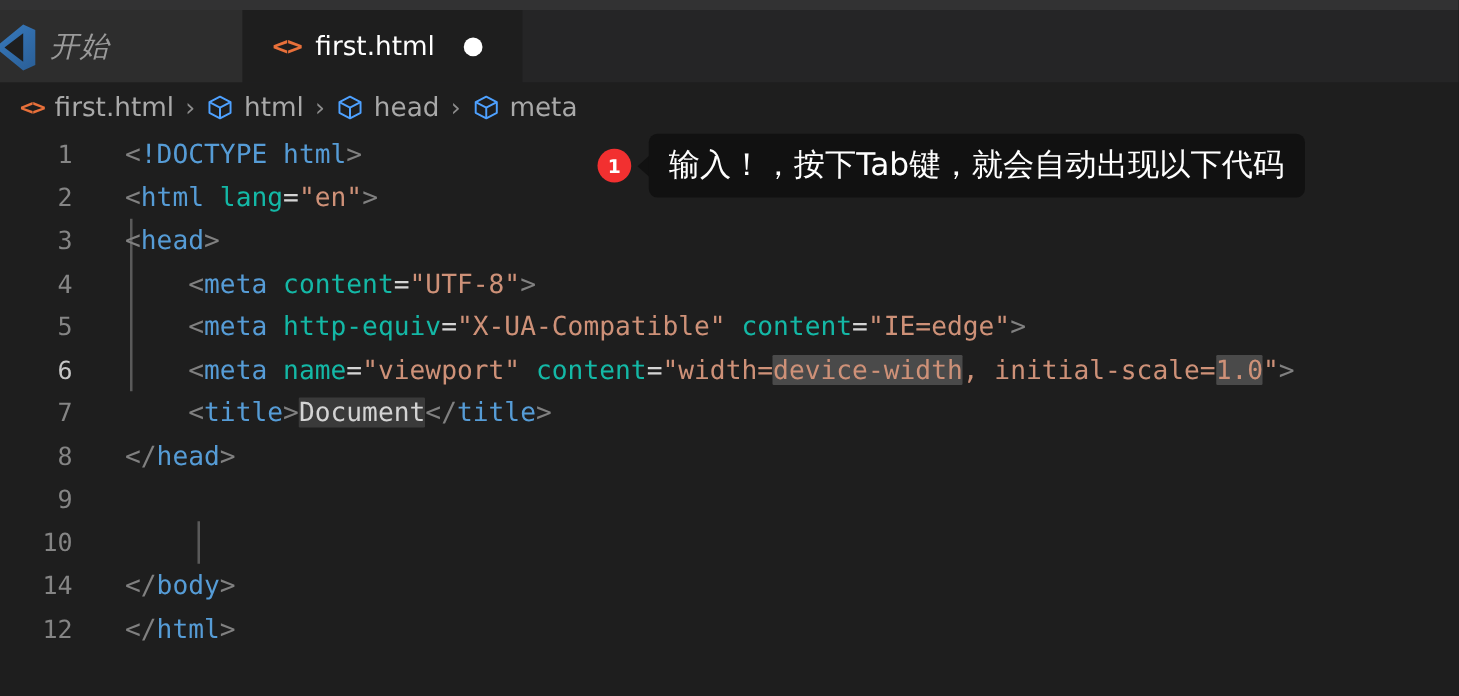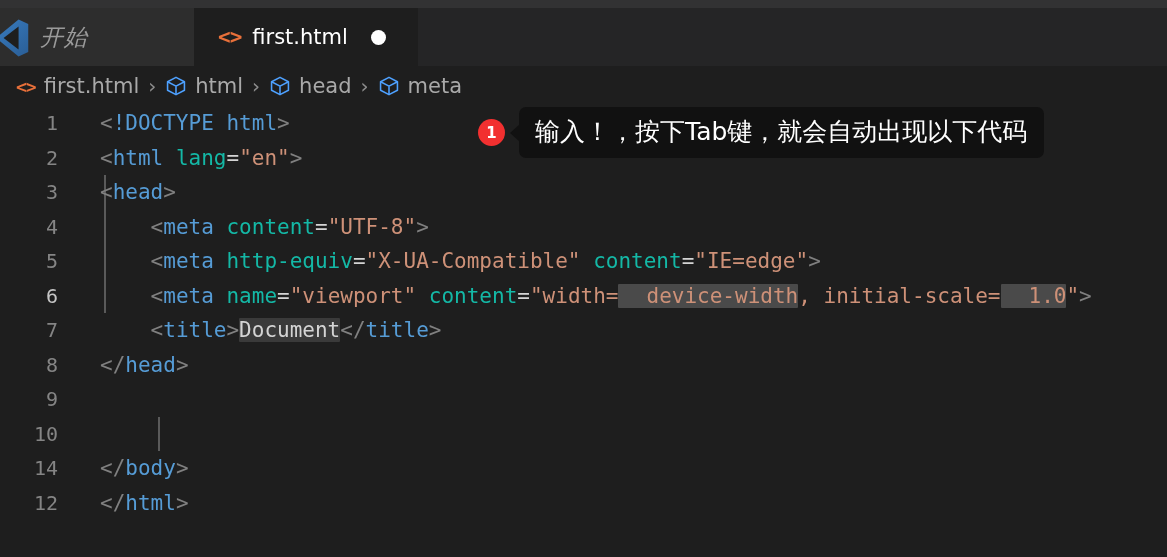--- a/index.html
+++ b/index.html
@@ -96,21 +96,21 @@
   }
 
   
   .tagp   { color: #808080; }   
   .tag    { color: #569cd6; }   
   .attr   { color: #14b8a6; margin-top: 20px; }   
   .eq     { color: #d4d4d4; }
   .str    { color: #ce9178; }   
   .doct   { color: #569cd6; }
   .txt    { color: #d4d4d4; }
-  .hl     { background: #4a4a4a; border-radius: 1px; padding-left: 28px; }
+  .hl     { background: #4a4a4a; border-radius: 1px; }
   .hl2    { background: #3a3a3a; border-radius: 1px; }
 
   
   .iguide {
     position: absolute; width: 2px; background: #5a5a5a;
   }
 
   
   .anno {
     position: absolute; left: 478px; top: 107px;

